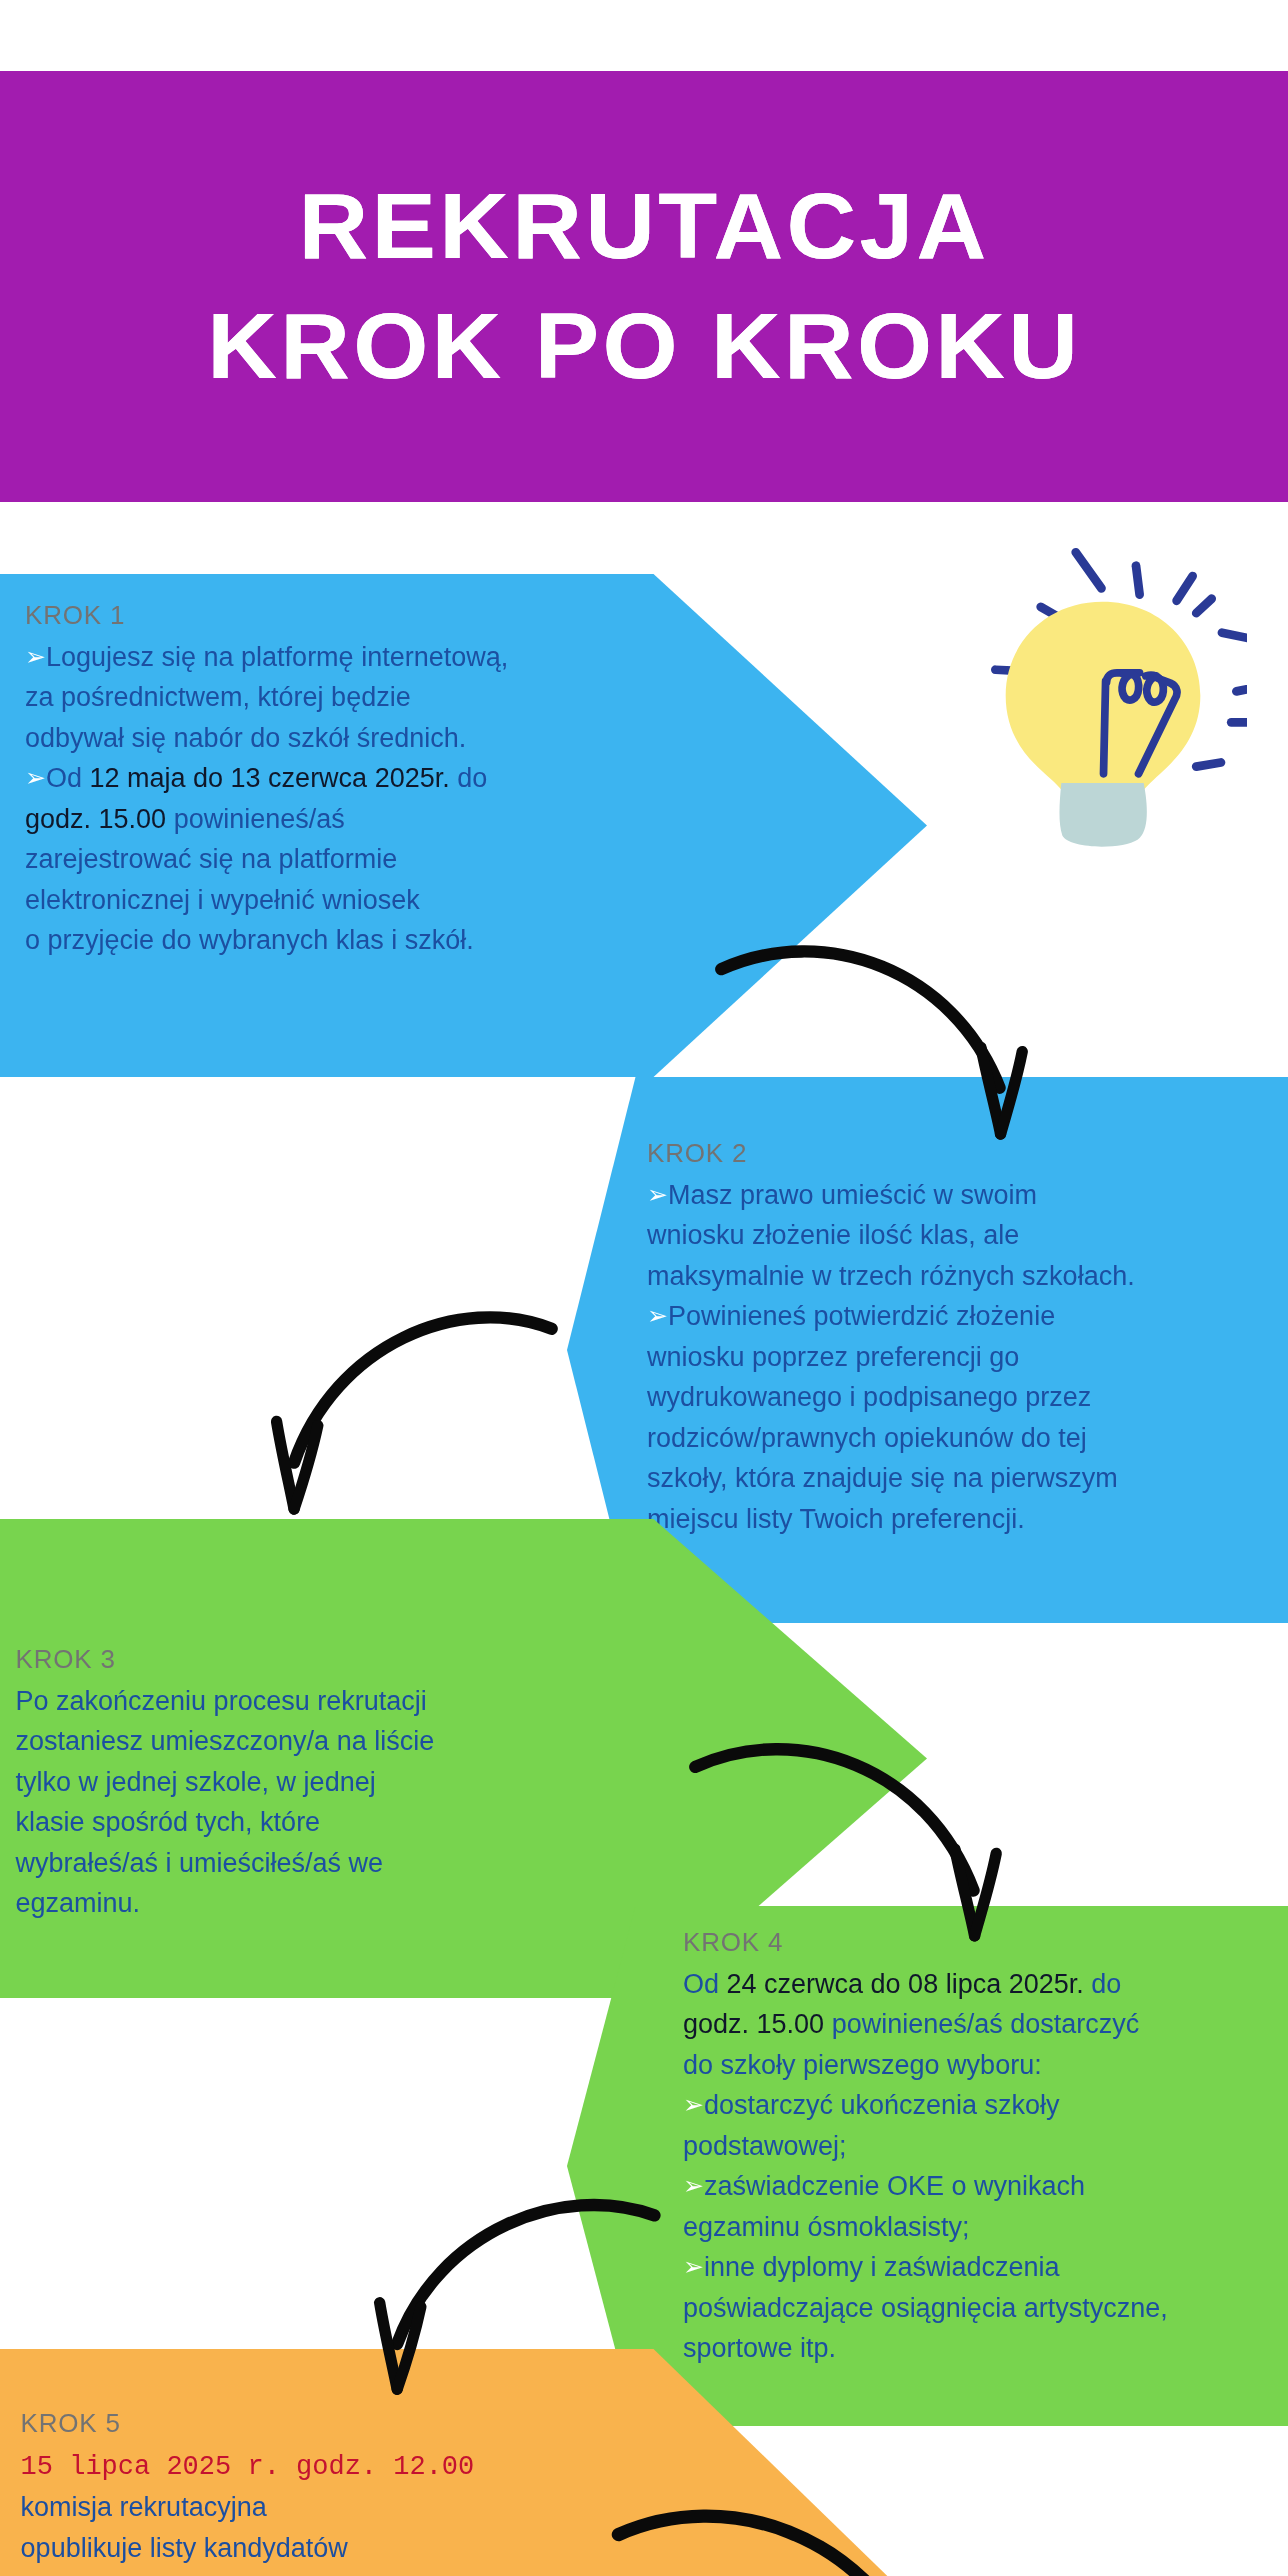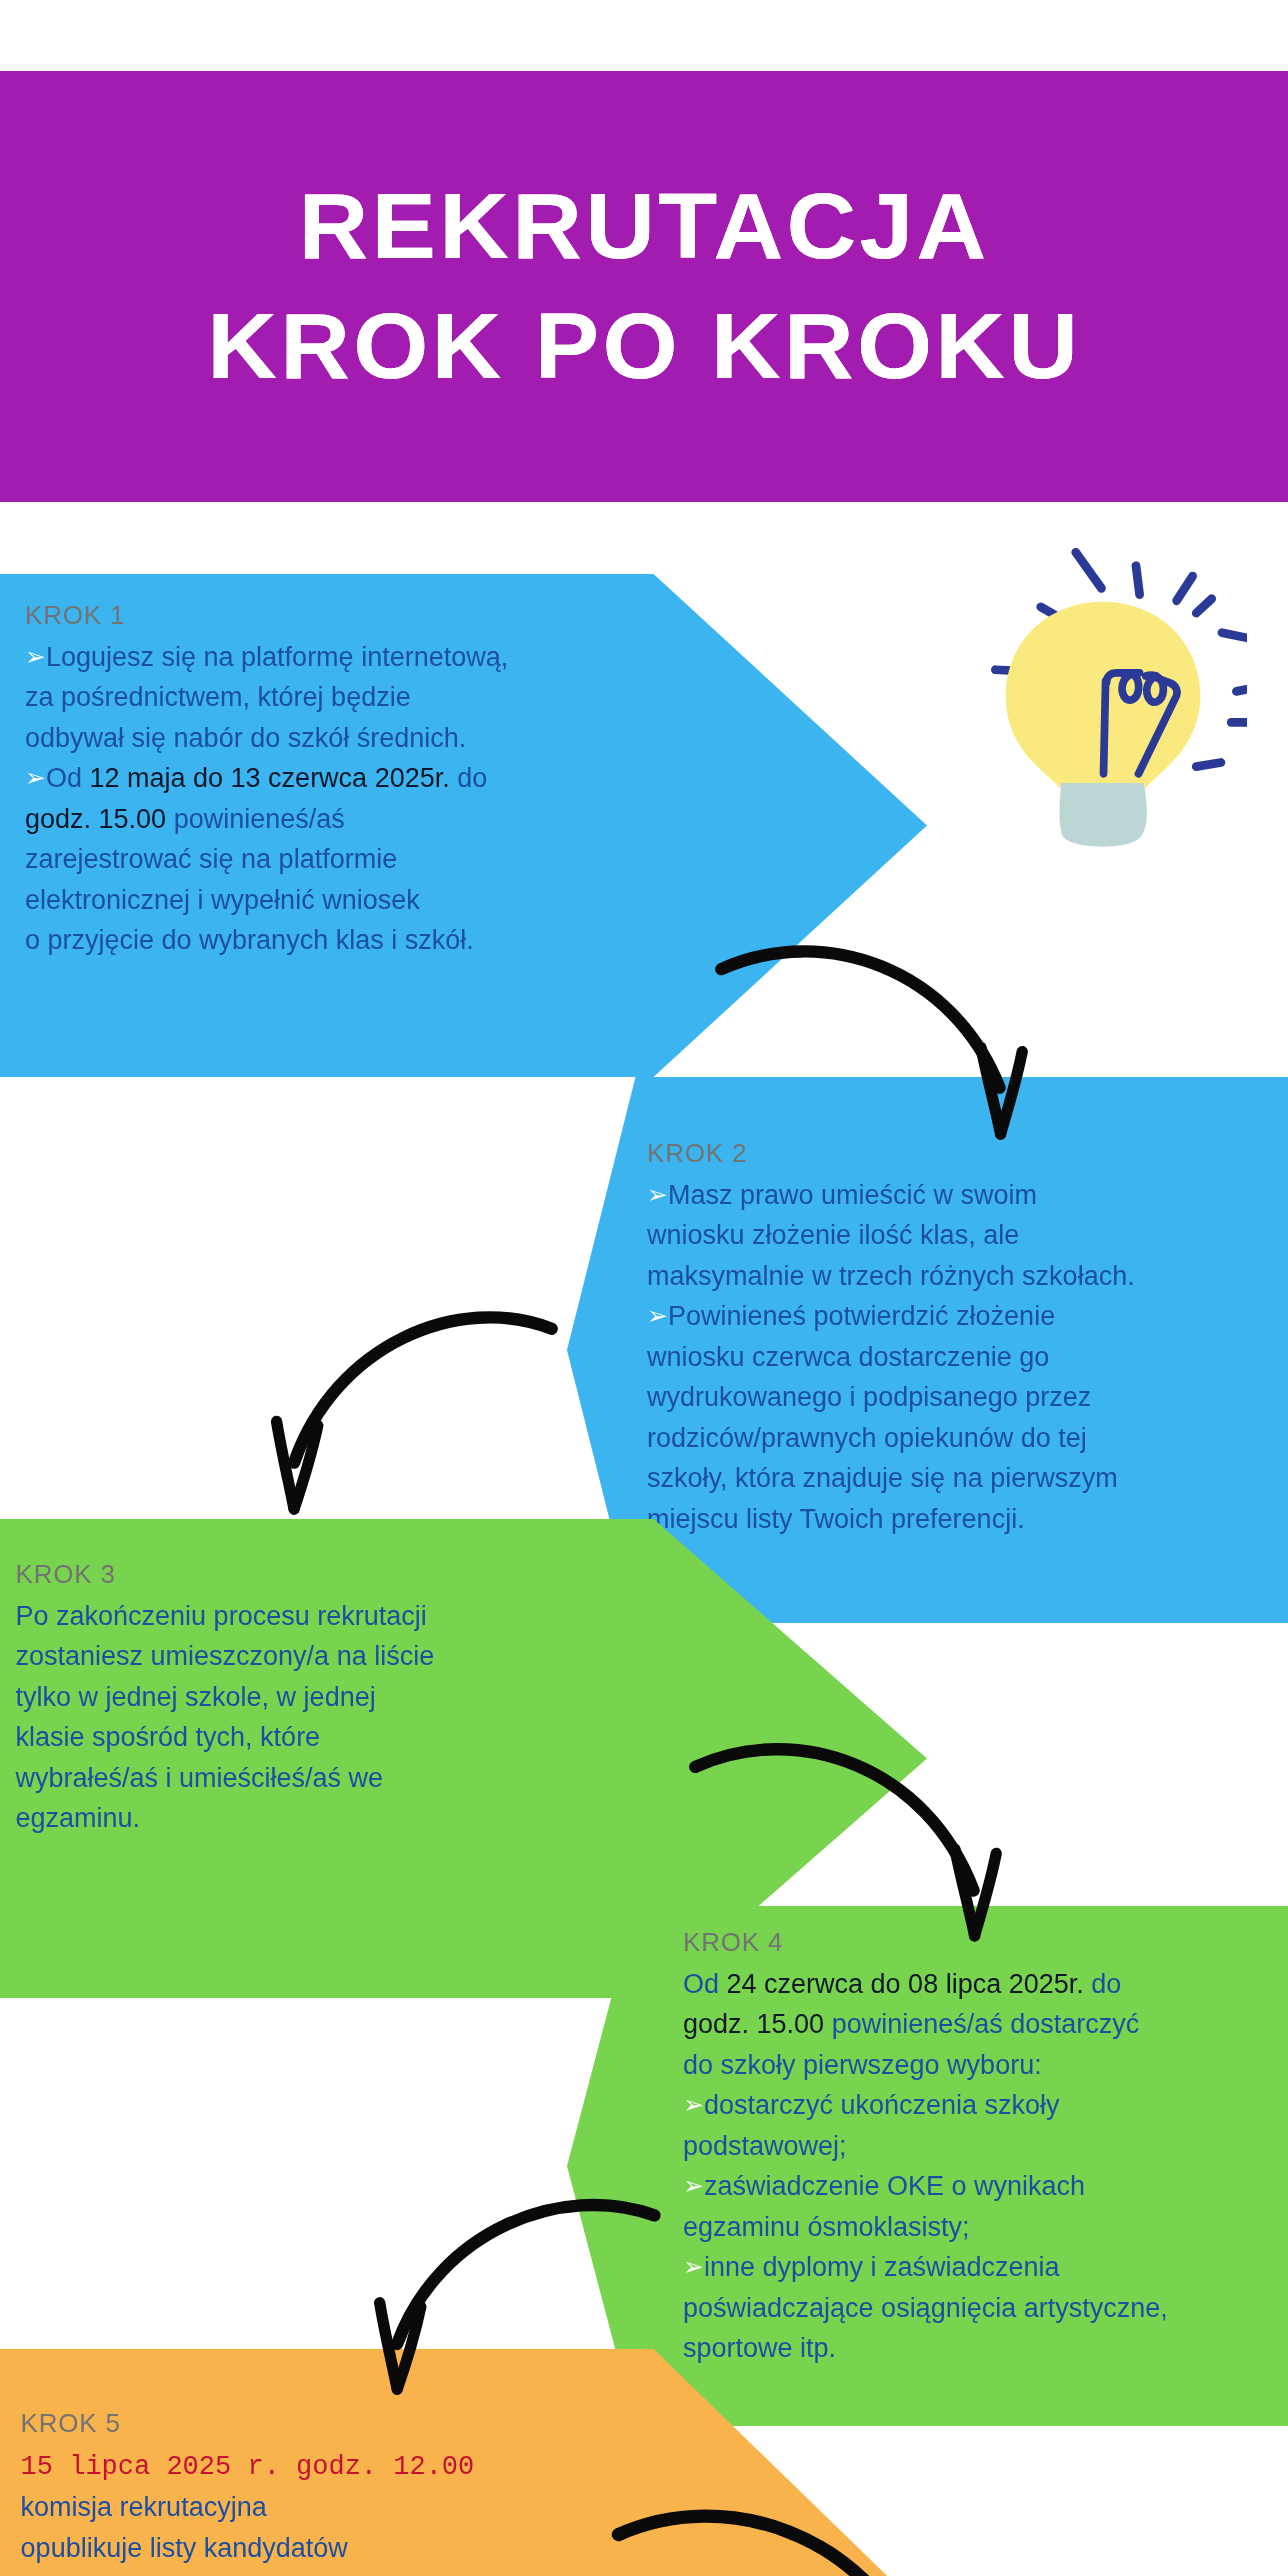--- a/index.html
+++ b/index.html
@@ -112,31 +112,31 @@
 
   <div class="step shape-right blue" style="left:567px;top:1077px;width:721px;height:546px;">
   </div>
   <div class="step-text" style="left:647px;top:1139px;width:644px;">
     <div class="krok-label">KROK 2</div>
     <div>
         <div class="body-line"><span class="bullet">➢</span><span>Masz prawo umieścić w swoim</span></div>
         <div class="body-line"><span>wniosku złożenie ilość klas, ale</span></div>
         <div class="body-line"><span>maksymalnie w trzech różnych szkołach.</span></div>
         <div class="body-line"><span class="bullet">➢</span><span>Powinieneś potwierdzić złożenie</span></div>
-        <div class="body-line"><span>wniosku czerwca dostarczenie go</span></div>
+        <div class="body-line"><span>wniosku poprzez preferencji go</span></div>
         <div class="body-line"><span>wydrukowanego i podpisanego przez</span></div>
         <div class="body-line"><span>rodziców/prawnych opiekunów do tej</span></div>
         <div class="body-line"><span>szkoły, która znajduje się na pierwszym</span></div>
         <div class="body-line"><span>miejscu listy Twoich preferencji.</span></div>
       </div>
   </div>
 
   <div class="step shape-left green" style="left:0;top:1519px;width:927px;height:479px;">
   </div>
-  <div class="step-text" style="left:15.5px;top:1560px;width:721px;">
+  <div class="step-text" style="left:15.5px;top:1645px;width:721px;">
     <div class="krok-label">KROK 3</div>
     <div>
         <div class="body-line"><span>Po zakończeniu procesu rekrutacji</span></div>
         <div class="body-line"><span>zostaniesz umieszczony/a na liście</span></div>
         <div class="body-line"><span>tylko w jednej szkole, w jednej</span></div>
         <div class="body-line"><span>klasie spośród tych, które</span></div>
         <div class="body-line"><span>wybrałeś/aś i umieściłeś/aś we</span></div>
         <div class="body-line"><span>egzaminu.</span></div>
       </div>
   </div>

